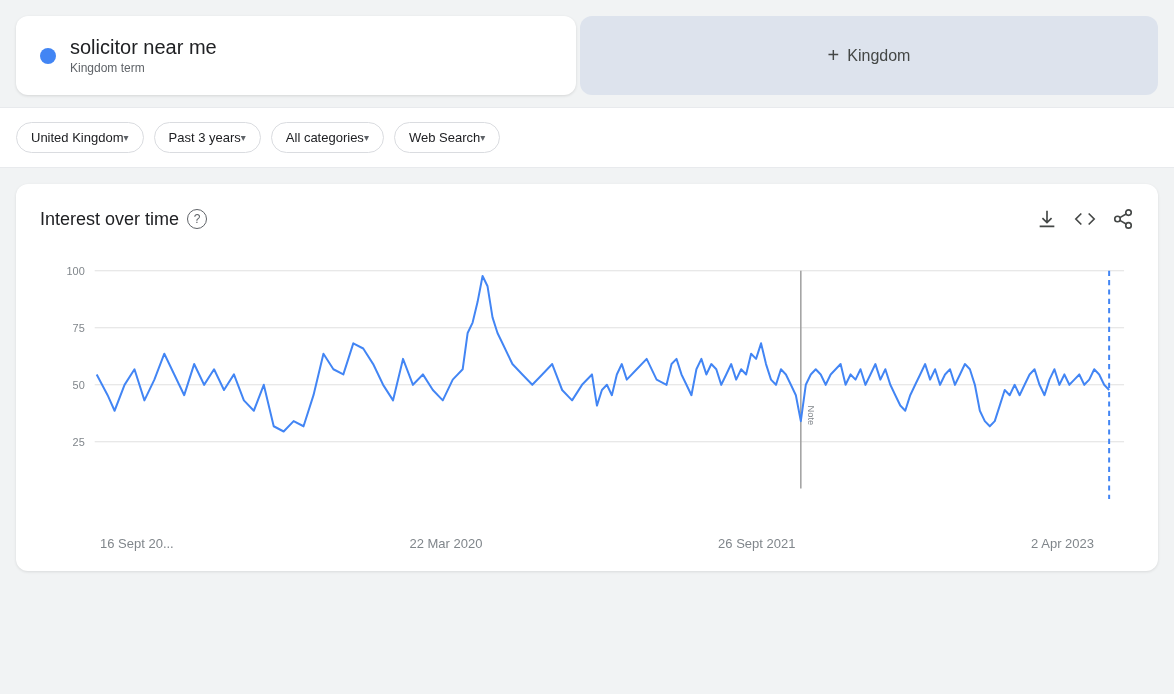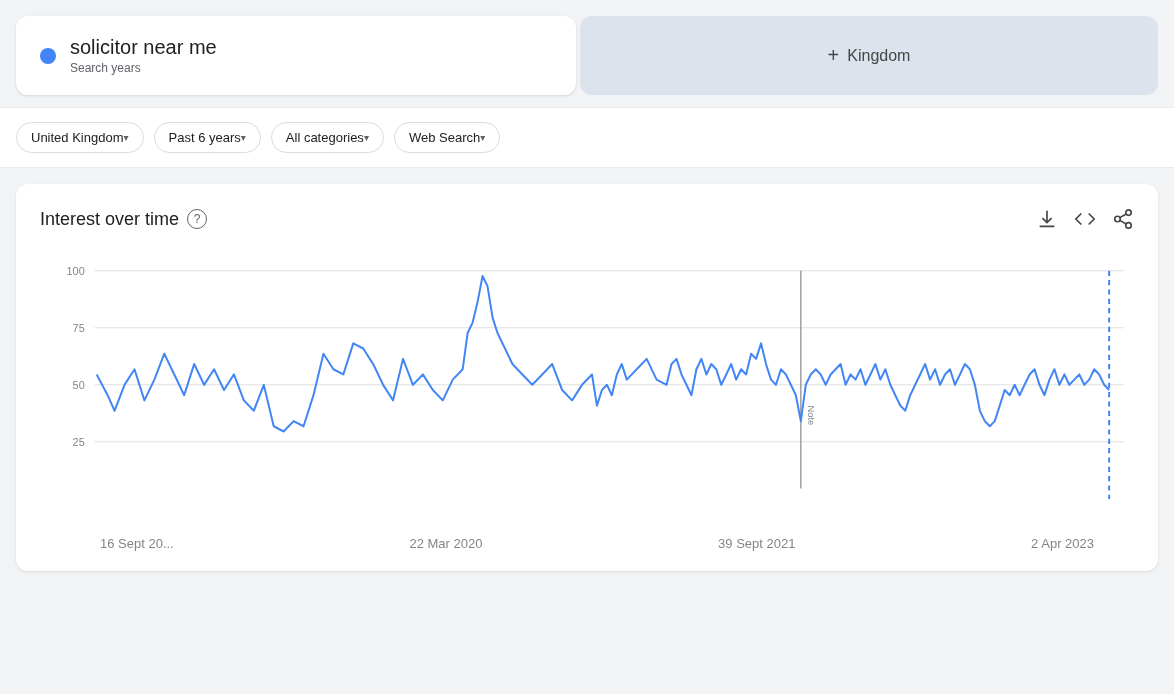--- a/index.html
+++ b/index.html
@@ -177,37 +177,37 @@
     }
   </style>
 </head>
 <body>
 
 <div class="top-section">
   <div class="search-term-card">
     <div class="blue-dot"></div>
     <div class="search-term-info">
       <div class="term">solicitor near me</div>
-      <div class="label">Search years</div>
+      <div class="label">Kingdom term</div>
     </div>
   </div>
 
   <div class="compare-card">
     <span class="plus">+</span>
     <span class="compare-text">Kingdom</span>
   </div>
 </div>
 
 <div class="filters-section">
   <button class="filter-btn">
     <span>United Kingdom</span>
     <span class="chevron">▾</span>
   </button>
   <button class="filter-btn">
-    <span>Past 6 years</span>
+    <span>Past 3 years</span>
     <span class="chevron">▾</span>
   </button>
   <button class="filter-btn">
     <span>All categories</span>
     <span class="chevron">▾</span>
   </button>
   <button class="filter-btn">
     <span>Web Search</span>
     <span class="chevron">▾</span>
   </button>
@@ -265,16 +265,16 @@
       <polyline fill="none" stroke="#4285f4" stroke-width="2" stroke-linejoin="round" points="
           57,120 68,140 75,155 85,130 95,115 105,145 115,125 125,100 135,120 145,140 155,110 165,130 175,115 185,135 195,120 205,145 215,155 225,130 235,170 245,175 255,165 265,170 275,140 285,100 295,115 305,120 315,90 325,95 335,110 345,130 355,145 365,105 375,130 385,120 395,135 405,145 415,125 425,115 430,80 435,70 440,50 445,25 450,35 455,65 460,80 465,90 475,110 485,120 495,130 505,120 515,110 525,135 535,145 545,130 555,120 560,150 565,135 570,130 575,140 580,120 585,110 590,125 600,115 610,105 620,125 630,130 635,110 640,105 645,120 650,130 655,140 660,115 665,105 670,120 675,110 680,115 685,130 690,120 695,110 700,125 705,115 710,120 715,100 720,105 725,90 730,110 735,125 740,130 745,115 750,120 755,130 760,140 765,165
           770,130 775,120 780,115 785,120 790,130 795,120 800,115 805,110 810,130 815,120 820,125 825,115 830,130 835,120 840,110 845,125 850,115 855,130 860,140 865,150 870,155 875,140 880,130 885,120 890,110 895,125 900,115 905,130 910,120 915,115 920,130 925,120 930,110 935,115 940,130 945,155 950,165 955,170 960,165 965,150 970,135 975,140 980,130 985,140 990,130 995,120 1000,115 1005,130 1010,140 1015,125 1020,115 1025,130 1030,120 1035,130 1040,125 1045,120 1050,130 1055,125 1060,115 1065,120 1070,130 1075,135
         "></polyline>
     </svg>
   </div>
 
   <div class="x-labels">
     <span class="x-label">16 Sept 20...</span>
     <span class="x-label">22 Mar 2020</span>
-    <span class="x-label">39 Sept 2021</span>
+    <span class="x-label">26 Sept 2021</span>
     <span class="x-label">2 Apr 2023</span>
   </div>
 </div>
 
 </body></html>

